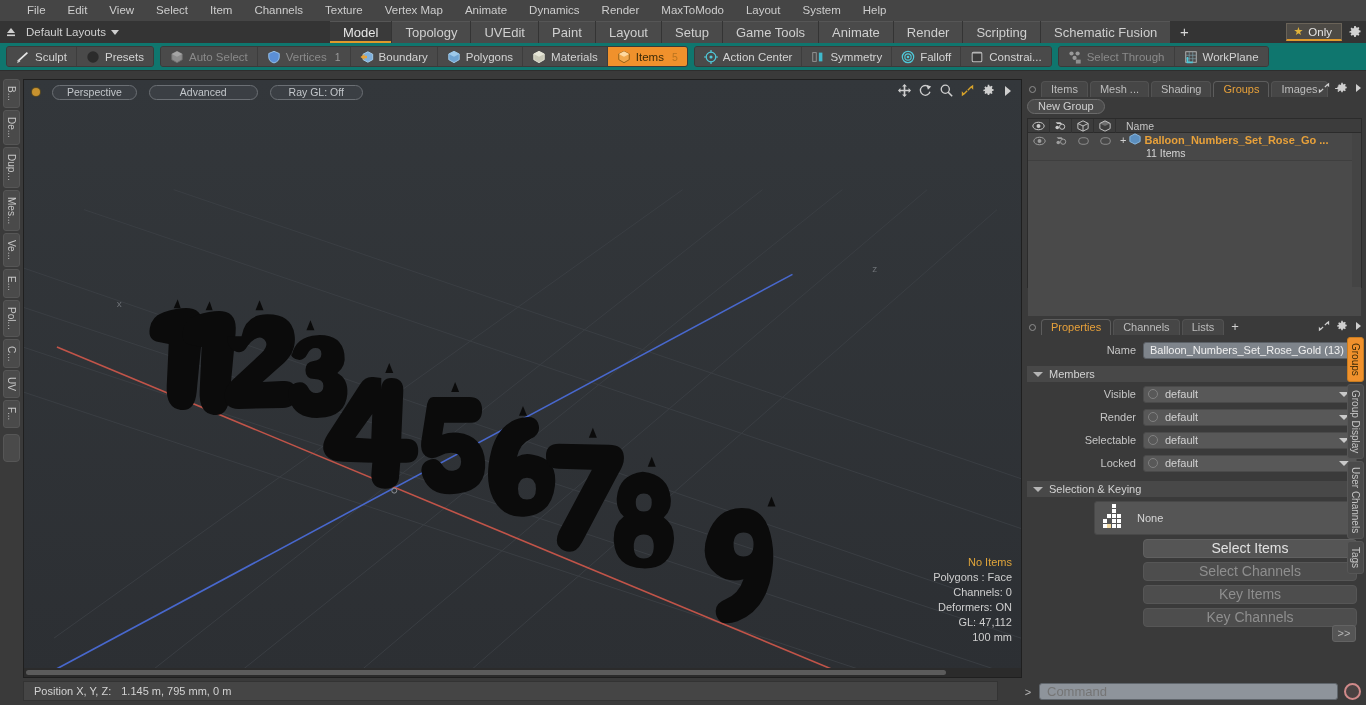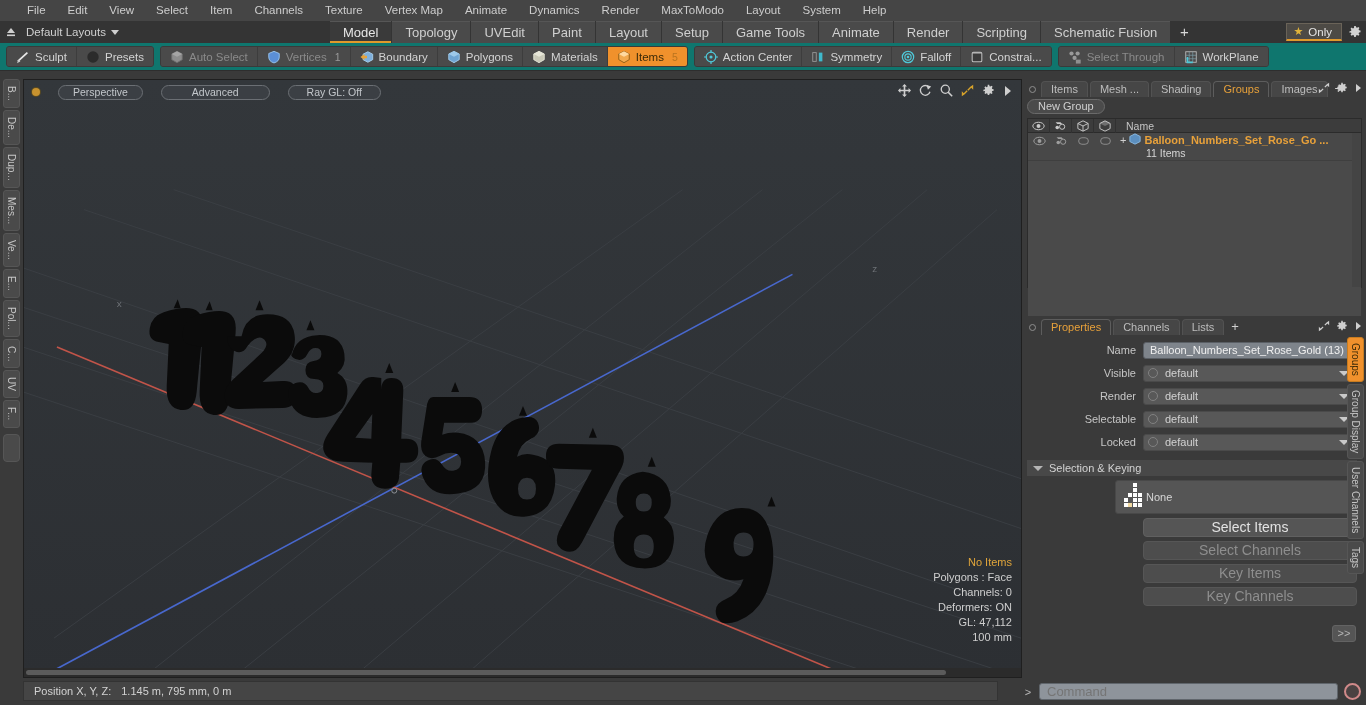--- a/index.html
+++ b/index.html
@@ -75,21 +75,21 @@
     width:17px; margin:0 auto; background:#4a4a4a; border:1px solid #565656;
     border-radius:3px; margin-bottom:2px; color:#c6c6c6; font-size:10px;
     writing-mode:vertical-rl; text-orientation:mixed;
     display:flex; align-items:center; justify-content:center;
     padding:6px 0; white-space:nowrap; overflow:hidden;
   }
   .vtab-blank { width:17px; height:28px; margin:6px auto 0; background:#4a4a4a; border:1px solid #565656; border-radius:4px;}
 
   
   .viewwrap { position:absolute; left:23px; top:79px; width:999px; height:599px; background:#2f3236; border:1px solid #1f1f1f;}
-  .vpheader { position:absolute; left:0; top:0; width:100%; height:24px; display:flex; align-items:center; padding-left:8px; gap:18px;}
+  .vpheader { position:absolute; left:0; top:0; width:100%; height:24px; display:flex; align-items:center; padding-left:8px; gap:12px;}
   .vp-dot { width:8px;height:8px;border-radius:50%; background:#c7922f; box-shadow:0 0 0 1px #5a4a20;}
   .pill {
     height:15px; border:1px solid #6b6f74; border-radius:8px; background:#3b3f44;
     color:#c3c7cb; font-size:10.5px; padding:0 14px; line-height:13px; text-align:center; white-space:nowrap;
   }
   .vp-icons { position:absolute; right:8px; top:4px; display:flex; align-items:center; gap:8px;}
   .vp-icons svg { display:block; }
   .vpstats { position:absolute; right:9px; bottom:32px; text-align:right; line-height:15px; font-size:11px; color:#cfcfcf;}
   .vpstats .hl { color:#e0a53a; }
   .vpcanvas { position:absolute; left:0; top:0; width:100%; height:100%; }
@@ -140,22 +140,22 @@
   }
   .sel-dot { width:10px;height:10px;border-radius:50%; border:1px solid #818181; flex:0 0 10px;}
   .sel-txt { padding-left:7px; font-size:11px; color:#d2d2d2; }
   .sel-car { position:absolute; right:7px; width:0;height:0;border-left:5px solid transparent;border-right:5px solid transparent;border-top:5px solid #c9c9c9;}
   .section {
     margin:5px 9px 0 4px; height:16px; background:#484848; display:flex; align-items:center;
     padding-left:6px; gap:6px; font-size:11px; color:#d3d3d3;
   }
   .tri { width:0;height:0;border-left:5px solid transparent;border-right:5px solid transparent;border-top:5px solid #b5b5b5;}
   .keybox {
-    margin-left:92px; margin-right:9px; height:34px; background:#555555; border:1px solid #484848;
-    border-radius:3px; display:flex; align-items:center; padding-left:8px; position:relative; margin-top:4px;
+    margin-left:71px; margin-right:9px; height:34px; background:#555555; border:1px solid #484848;
+    border-radius:3px; display:flex; align-items:center; padding-left:8px; gap:12px; position:relative; margin-top:4px;
   }
   .keybox .corner { position:absolute; right:2px; bottom:2px; width:0;height:0;
     border-left:6px solid transparent; border-bottom:6px solid #7d7d7d;}
   .btnrow { margin-left:120px; margin-right:9px; margin-top:4px; }
   .pbtn {
     height:19px; background:#555555; border:1px solid #606060; border-radius:4px;
     color:#e2e2e2; font-size:14px; line-height:17px; text-align:center; width:100%;
   }
   .pbtn.dis { color:#8e8e8e; background:#4d4d4d; border-color:#565656;}
   .gotobtn { position:absolute; right:10px; bottom:36px; width:24px;height:17px; background:#555; border:1px solid #636363;
@@ -678,20 +678,24 @@
               </svg>
           </span>
         </span>
       </div>
 
       <div class="formrow" style="margin-top:4px;">
         <span class="flabel">Name</span>
         <span class="finput">Balloon_Numbers_Set_Rose_Gold (13)</span>
       </div>
 
+      <div class="section">
+        <span class="tri"></span>
+        <span>Members</span>
+      </div>
 
       <div id="propfields">
           <div class="formrow">
             <span class="flabel">Visible</span>
             <span class="fselect">
               <span class="sel-dot"></span>
               <span class="sel-txt">default</span>
               <span class="sel-car"></span>
             </span>
           </div>

